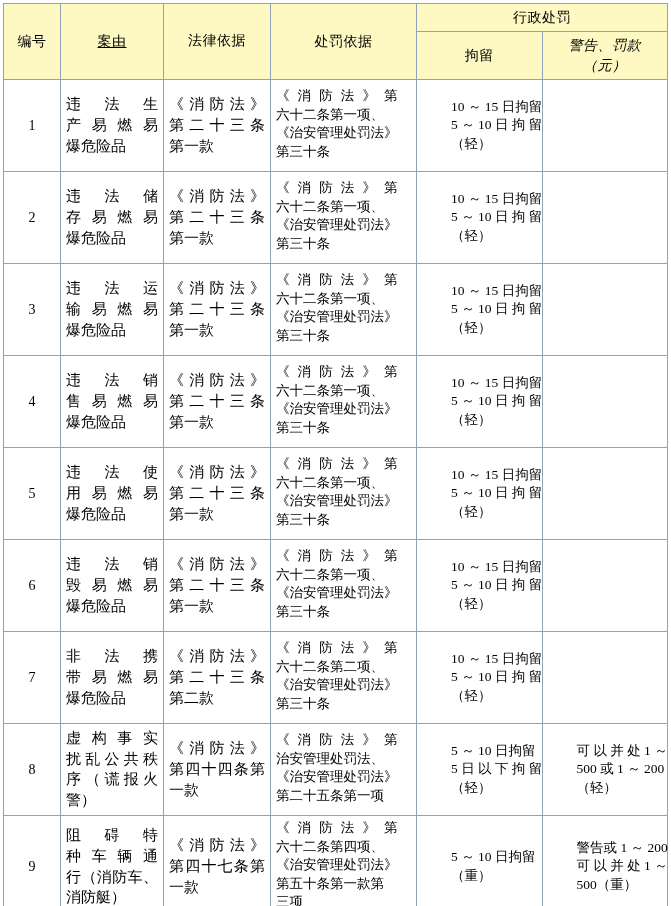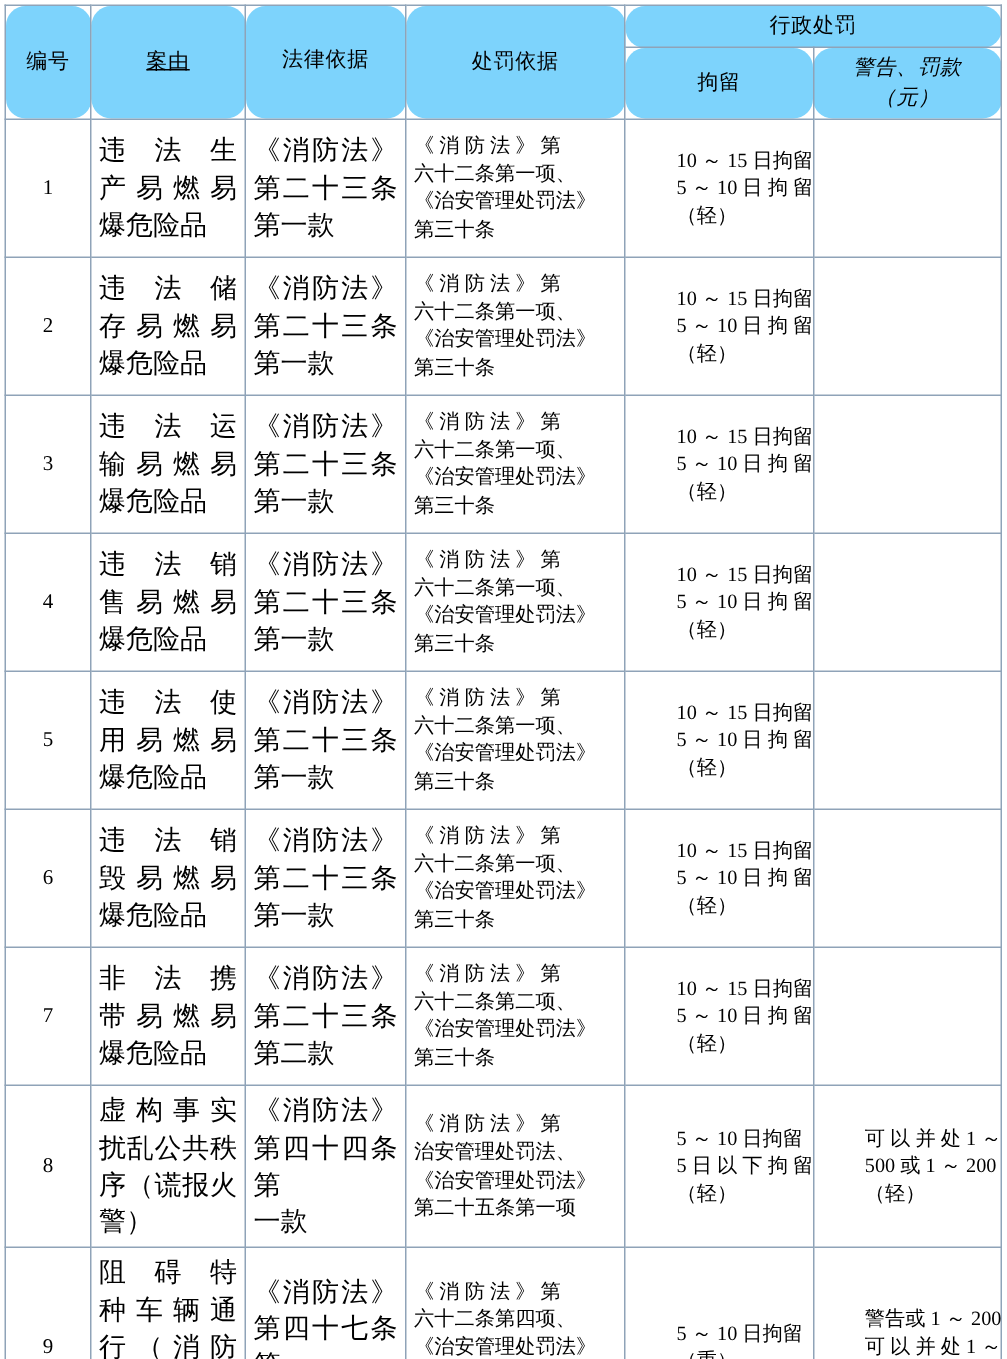--- a/index.html
+++ b/index.html
@@ -28,50 +28,50 @@
     line-height: 1.38;
   }
   table.penalty-table td,
   table.penalty-table th {
     border: 1px solid #8fa3b8;
     vertical-align: middle;
     padding: 4px 5px;
     font-weight: normal;
   }
   thead th {
-    background: #7dd3fc;
+    background: #fef9c3;
     text-align: center;
     font-size: 14px;
     letter-spacing: 0.5px;
-    border-radius: 13px;
   }
   th.col-no     { width: 46px; }
   th.col-case   { width: 92px; text-decoration: underline; }
   th.col-law    { width: 96px; font-family: Liberation Mono, monospace; }
   th.col-basis  { width: 135px; }
   th.col-detain { width: 130px; margin-left: 20px; }
   th.col-fine   { width: 160px; font-style: italic; }
 
   .cell-no {
     text-align: center;
     font-size: 14px;
   }
   .cell-case, .cell-law {
     text-align: justify;
     text-align-last: justify;
-    font-size: 18px;
+    font-size: 15px;
     padding-left: 8px;
     padding-right: 8px;
   }
   .cell-basis {
     text-align: justify;
     text-align-last: left;
     font-size: 13.5px;
     padding-left: 6px;
     padding-right: 6px;
+    font-family: Liberation Mono, monospace;
   }
   .cell-detain, .cell-fine {
     font-size: 13.5px;
     padding-left: 8px;
     padding-right: 8px;
     text-align: left;
   }
   .cell-detain .ln, .cell-fine .ln {
     display: block;
     white-space: nowrap;

